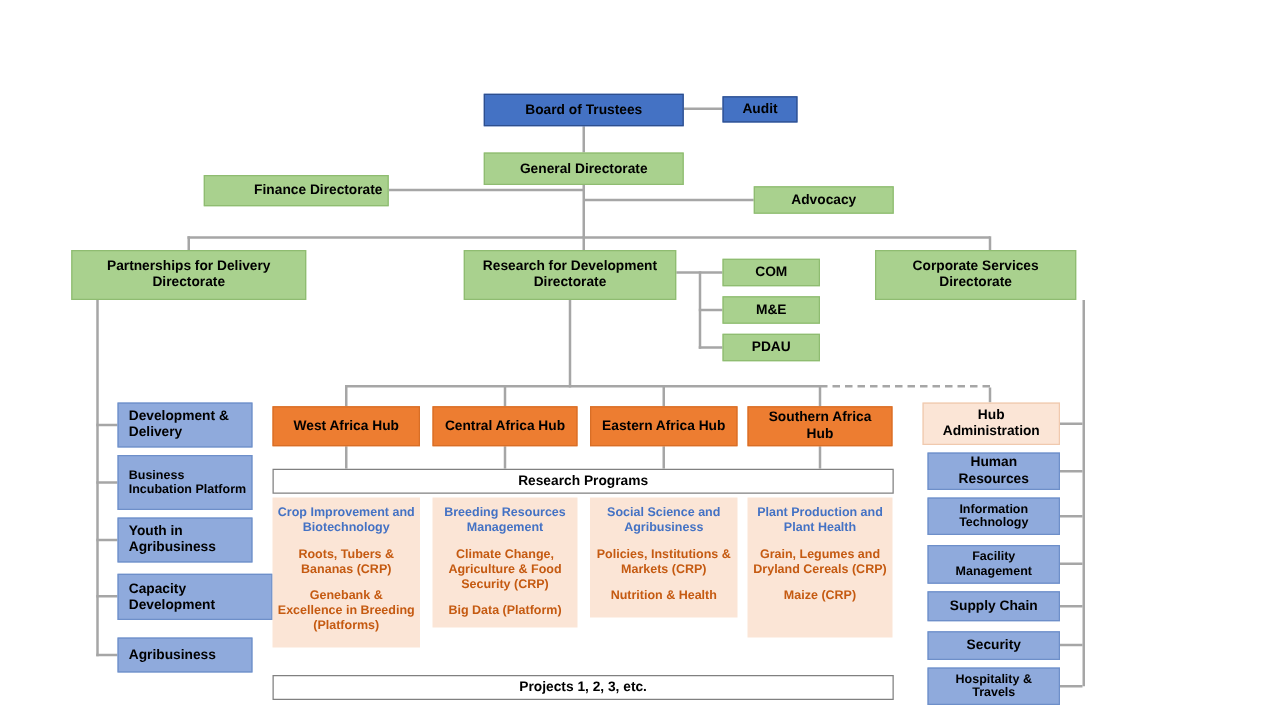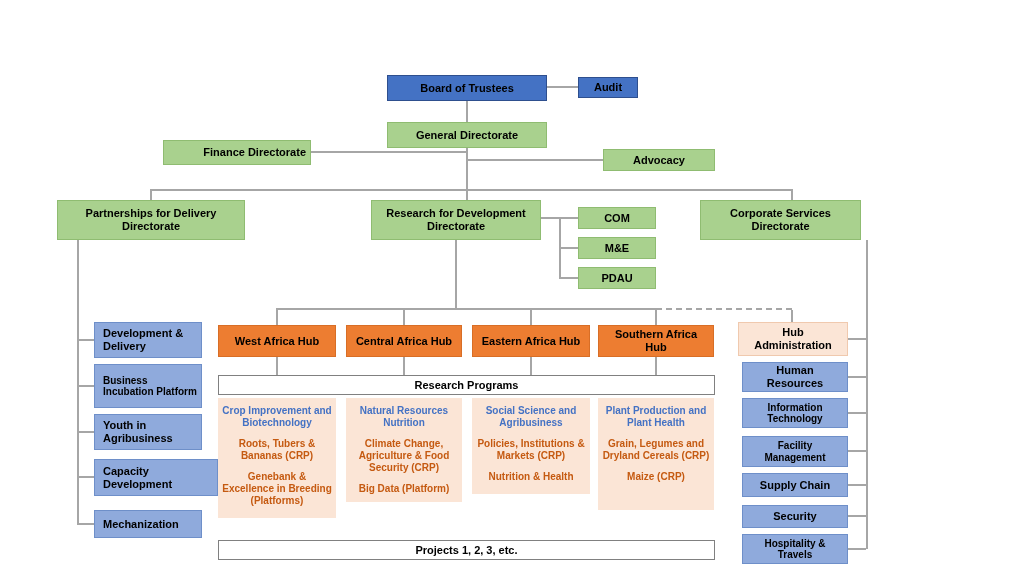--- a/index.html
+++ b/index.html
@@ -125,21 +125,21 @@
   <div class="box lightblue left-align small" style="left:94px; top:364px; width:108px; height:44px;">
       <span>Business Incubation Platform</span>
     </div>
   <div class="box lightblue left-align" style="left:94px; top:414px; width:108px; height:36px;">
       <span>Youth in Agribusiness</span>
     </div>
   <div class="box lightblue left-align" style="left:94px; top:459px; width:124px; height:37px;">
       <span>Capacity Development</span>
     </div>
   <div class="box lightblue left-align" style="left:94px; top:510px; width:108px; height:28px;">
-      <span>Mechanization</span>
+      <span>Agribusiness</span>
     </div>
 
   <div class="box orange" style="left:218px; top:325px; width:118px; height:32px;">
       <span>West Africa Hub</span>
     </div>
   <div class="box orange" style="left:346px; top:325px; width:116px; height:32px;">
       <span>Central Africa Hub</span>
     </div>
   <div class="box orange" style="left:472px; top:325px; width:118px; height:32px;">
       <span>Eastern Africa Hub</span>
@@ -154,21 +154,21 @@
   <div class="box whitebar" style="left:218px; top:375px; width:497px; height:20px;">
       <span>Research Programs</span>
     </div>
 
   <div class="program" style="left:218px; top:398px; width:118px; min-height:120px;">
     <div class="ptitle">Crop Improvement and Biotechnology</div>
     <div class="pitem">Roots, Tubers &amp; Bananas (CRP)</div>
     <div class="pitem">Genebank &amp; Excellence in Breeding (Platforms)</div>
   </div>
   <div class="program" style="left:346px; top:398px; width:116px; min-height:102px;">
-    <div class="ptitle">Natural Resources Nutrition</div>
+    <div class="ptitle">Breeding Resources Management</div>
     <div class="pitem">Climate Change, Agriculture &amp; Food Security (CRP)</div>
     <div class="pitem">Big Data (Platform)</div>
   </div>
   <div class="program" style="left:472px; top:398px; width:118px; min-height:96px;">
     <div class="ptitle">Social Science and Agribusiness</div>
     <div class="pitem">Policies, Institutions &amp; Markets (CRP)</div>
     <div class="pitem">Nutrition &amp; Health</div>
   </div>
   <div class="program" style="left:598px; top:398px; width:116px; min-height:112px;">
     <div class="ptitle">Plant Production and Plant Health</div>

